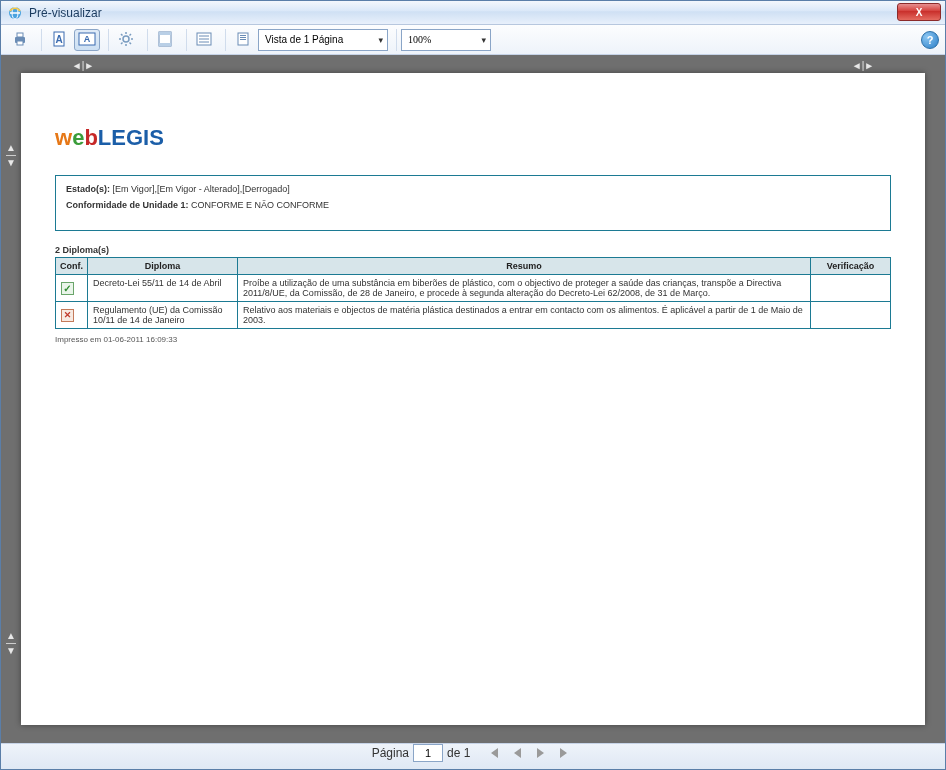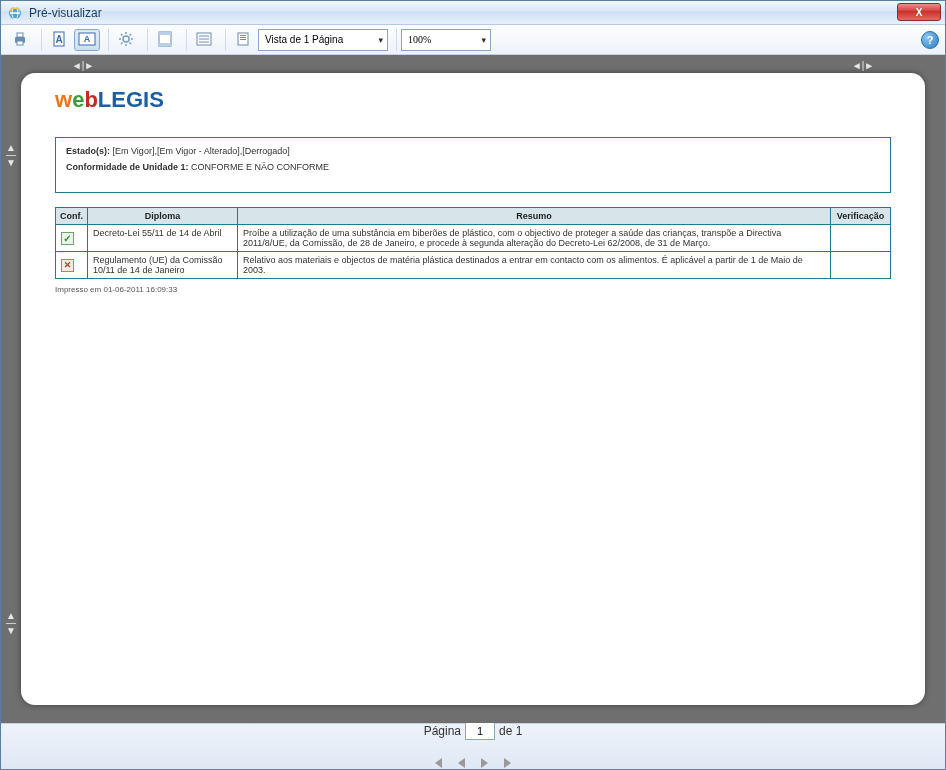--- a/index.html
+++ b/index.html
@@ -142,24 +142,23 @@
 .mh-left-bot {
   bottom: 88px; left: 4px;
   width: 12px; height: 24px;
   flex-direction: column;
 }
 .page {
   background: #fff;
   width: 100%;
   height: 100%;
   box-shadow: 0 0 6px rgba(0,0,0,0.4);
-  padding: 14px 34px 24px 34px;
+  padding: 52px 34px 24px 34px;
   position: relative;
   overflow: hidden;
-  border-radius: 14px;
 }
 .doc-header {
   display: flex;
   justify-content: space-between;
   align-items: flex-start;
   margin-bottom: 24px;
 }
 .logo {
   font-size: 22px;
   font-weight: bold;
@@ -244,30 +243,29 @@
   line-height: 11px;
   text-align: center;
   font-weight: bold;
 }
 .printed {
   font-size: 8px;
   color: #555;
   margin-top: 6px;
 }
 .footer {
-  height: 46px;
+  height: 26px;
   background: linear-gradient(to bottom, #eef3fa, #dfe8f4);
   border-top: 1px solid #c6d3e7;
   display: flex;
-  align-items: center;
+  align-items: flex-start;
   justify-content: center;
   gap: 14px;
   font-size: 12px;
   color: #333;
-  flex-direction: column;
 }
 .footer .pg-label { display: flex; align-items: center; gap: 4px; }
 .footer input {
   width: 30px;
   height: 18px;
   border: 1px solid #8aa5c7;
   text-align: center;
   font-size: 11px;
 }
 .nav-btns {
@@ -417,28 +415,29 @@
         <div class="row">
           <span class="lbl">Estado(s):</span>
           <span>[Em Vigor],[Em Vigor - Alterado],[Derrogado]</span>
         </div>
         <div class="row">
           <span class="lbl">Conformidade de Unidade 1:</span>
           <span>CONFORME E NÃO CONFORME</span>
         </div>
       </div>
 
+      <div class="count-line">2 Diploma(s)</div>
 
       <table class="data-table">
         <thead>
           <tr>
             <th style="width:32px">Conf.</th>
             <th style="width:150px">Diploma</th>
             <th>Resumo</th>
-            <th style="width:60px">Verificação</th>
+            <th style="width:80px">Verificação</th>
           </tr>
         </thead>
         <tbody>
           <tr>
             <td class="conf-cell"><span class="chk-ok">✓</span></td>
             <td>Decreto-Lei 55/11 de 14 de Abril</td>
             <td>Proíbe a utilização de uma substância em biberões de plástico, com o objectivo de proteger a saúde das crianças, transpõe a Directiva 2011/8/UE, da Comissão, de 28 de Janeiro, e procede à segunda alteração do Decreto-Lei 62/2008, de 31 de Março.</td>
             <td></td>
           </tr>
           <tr>

